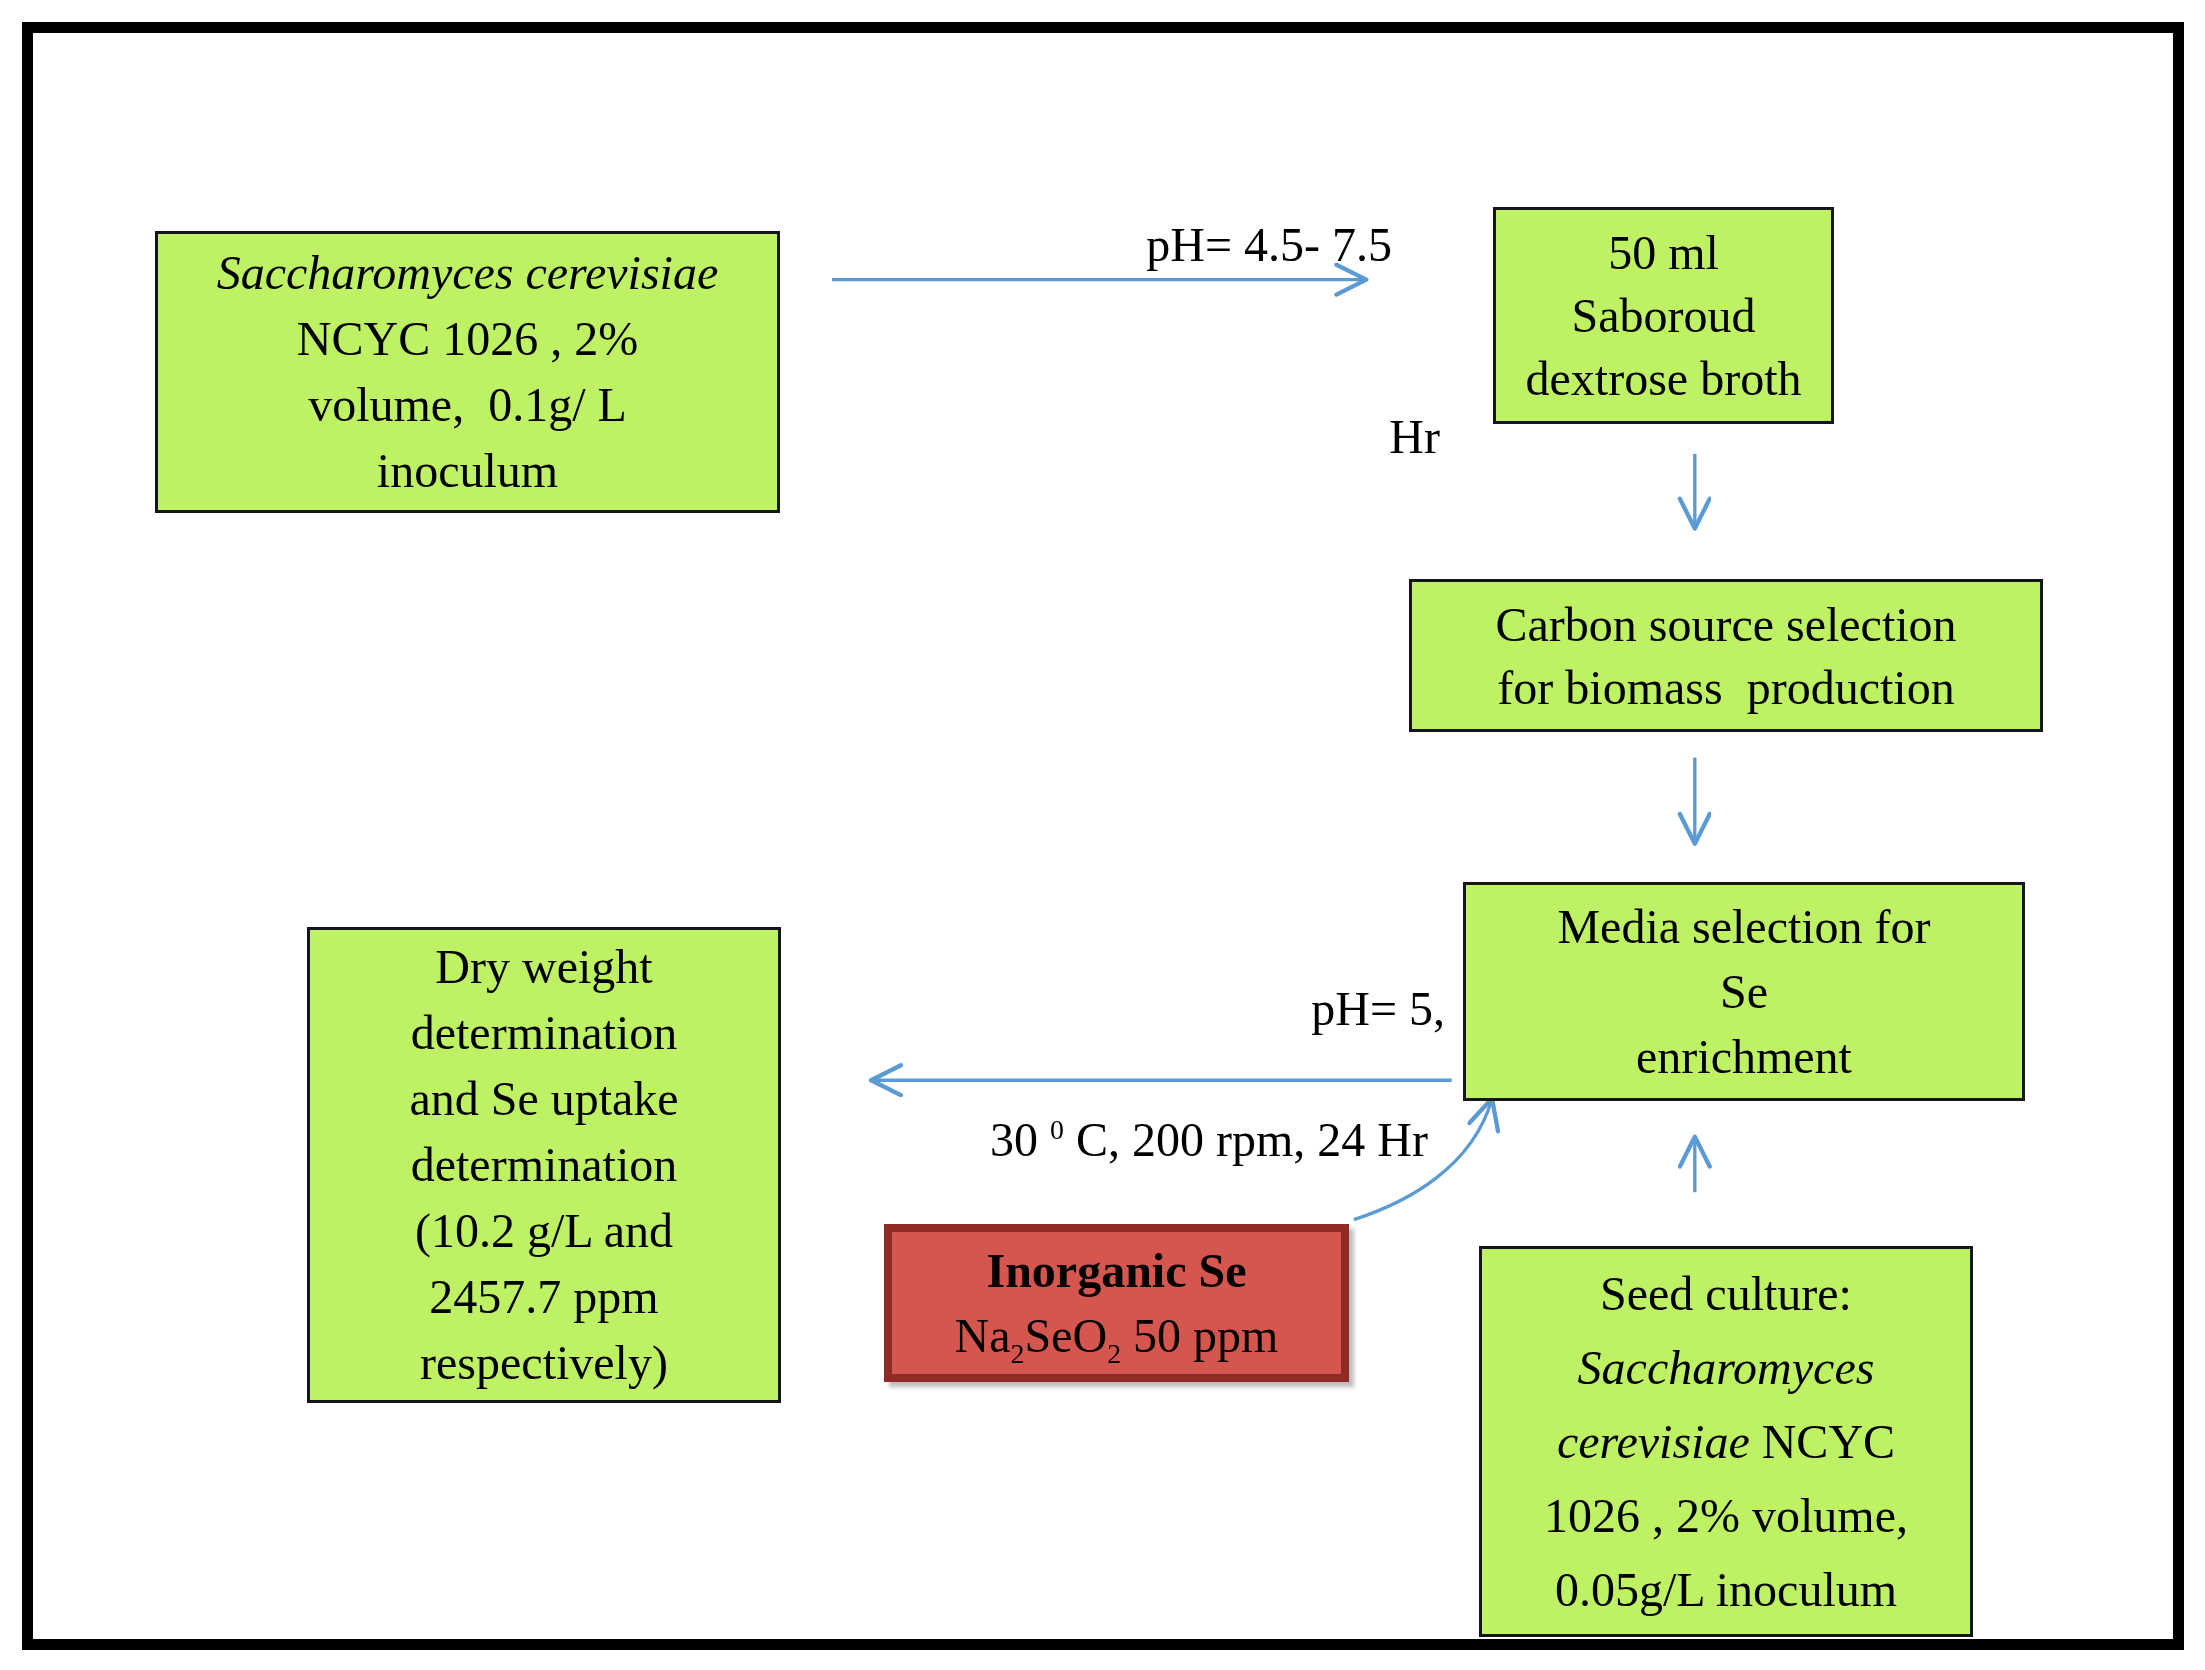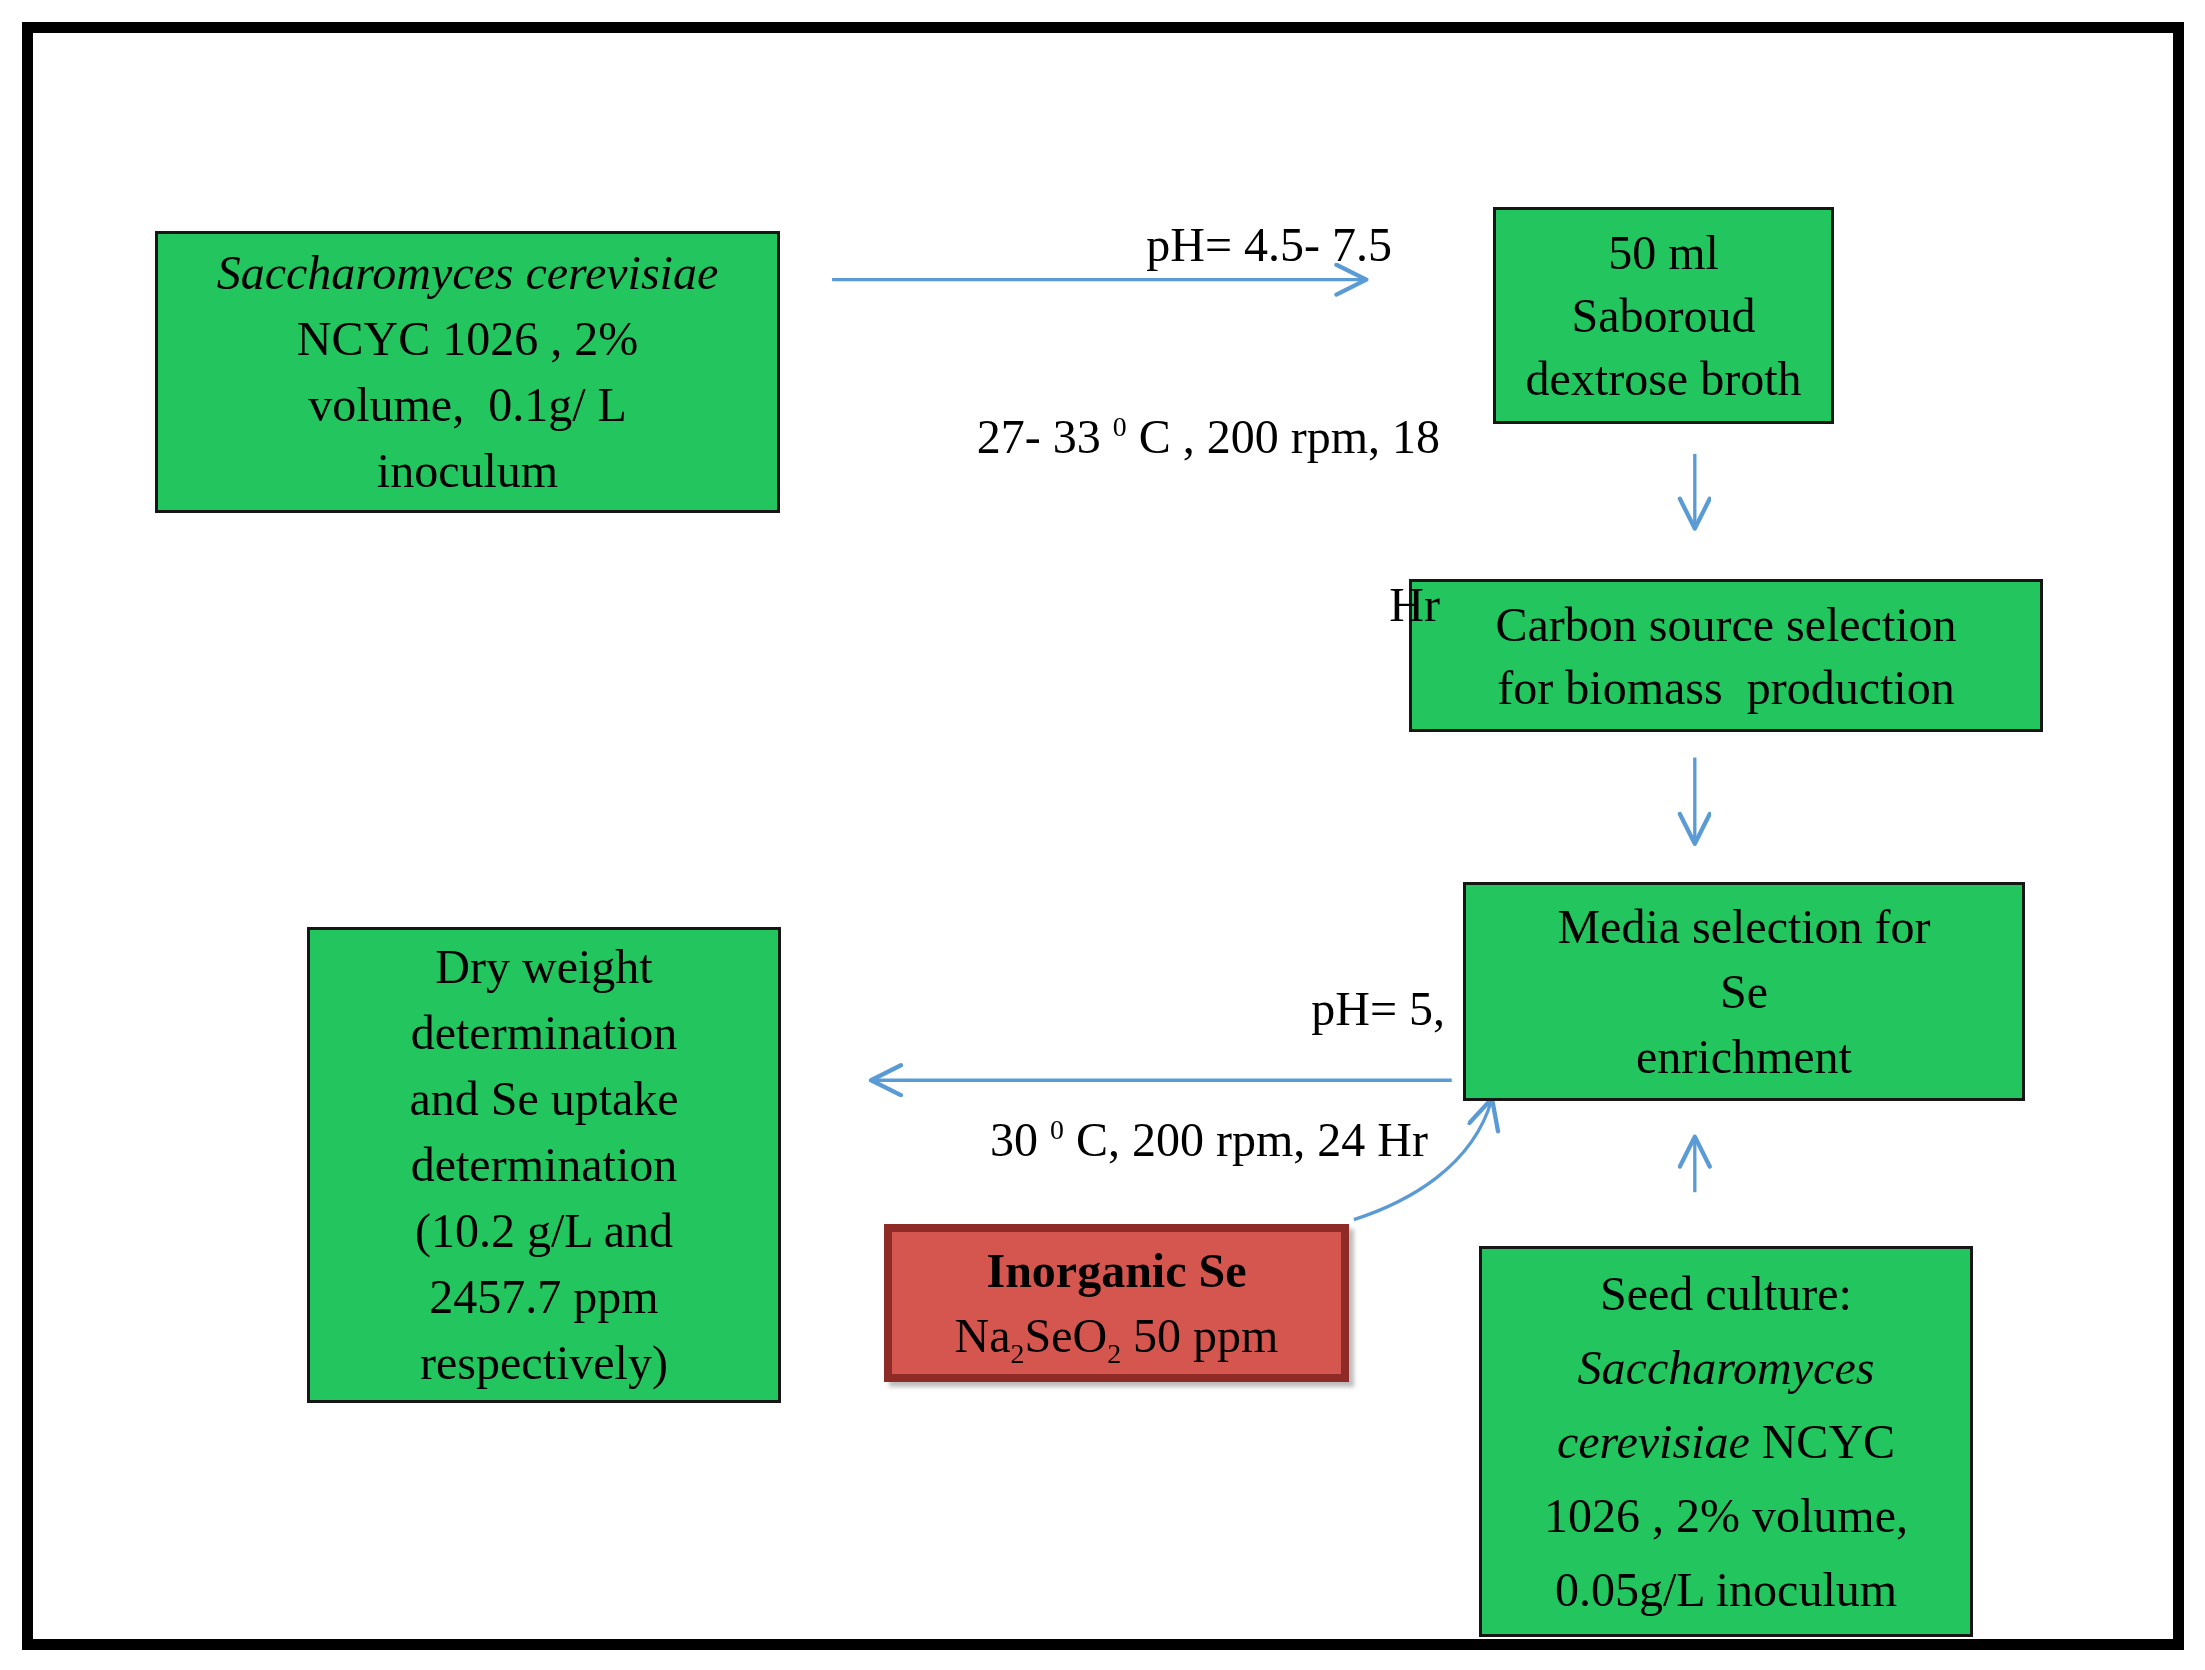--- a/index.html
+++ b/index.html
@@ -17,21 +17,21 @@
     left: 21.6px; top: 21.6px;
     width: 2162px; height: 1628px;
     border: 11.6px solid #000000;
     box-sizing: border-box;
     background: #ffffff;
   }
   .box {
     position: absolute;
     box-sizing: border-box;
     border: 3.3px solid #161616;
-    background: #22c55e;
+    background: #bef264;
     display: flex;
     flex-direction: column;
     justify-content: center;
     align-items: center;
     text-align: center;
     font-size: 48px;
   }
   .line { white-space: pre; }
   .italic { font-style: italic; }
   .bold { font-weight: bold; }
@@ -118,21 +118,20 @@
     <div class="line">0.05g/L inoculum</div>
   </div>
 
   <div class="box" id="red-box" style="left:884px; top:1224px; width:465px; height:158px; line-height:65px;justify-content:center;">
     <div class="line bold">Inorganic Se</div>
     <div class="line"><span>Na</span><sub>2</sub><span>SeO</span><sub>2</sub><span> 50 ppm</span></div>
   </div>
 
   <div class="arrow-label" style="left:832px; top:217px; width:560px;">pH= 4.5- 7.5</div>
   <div class="arrow-label" style="left:859px; top:297px; width:581px;">
-    <div><span>27- 33 </span><sup>0</sup><span> C , 200 rpm, 18</span></div>
     <div>Hr</div>
   </div>
 
   <div class="arrow-label" style="left:947px; top:981px; width:498px;">pH= 5,</div>
   <div class="arrow-label" style="left:847px; top:1112px; width:581px;"><span>30 </span><sup>0</sup><span> C, 200 rpm, 24 Hr</span></div>
 
 </div>
 
 
 </body></html>

